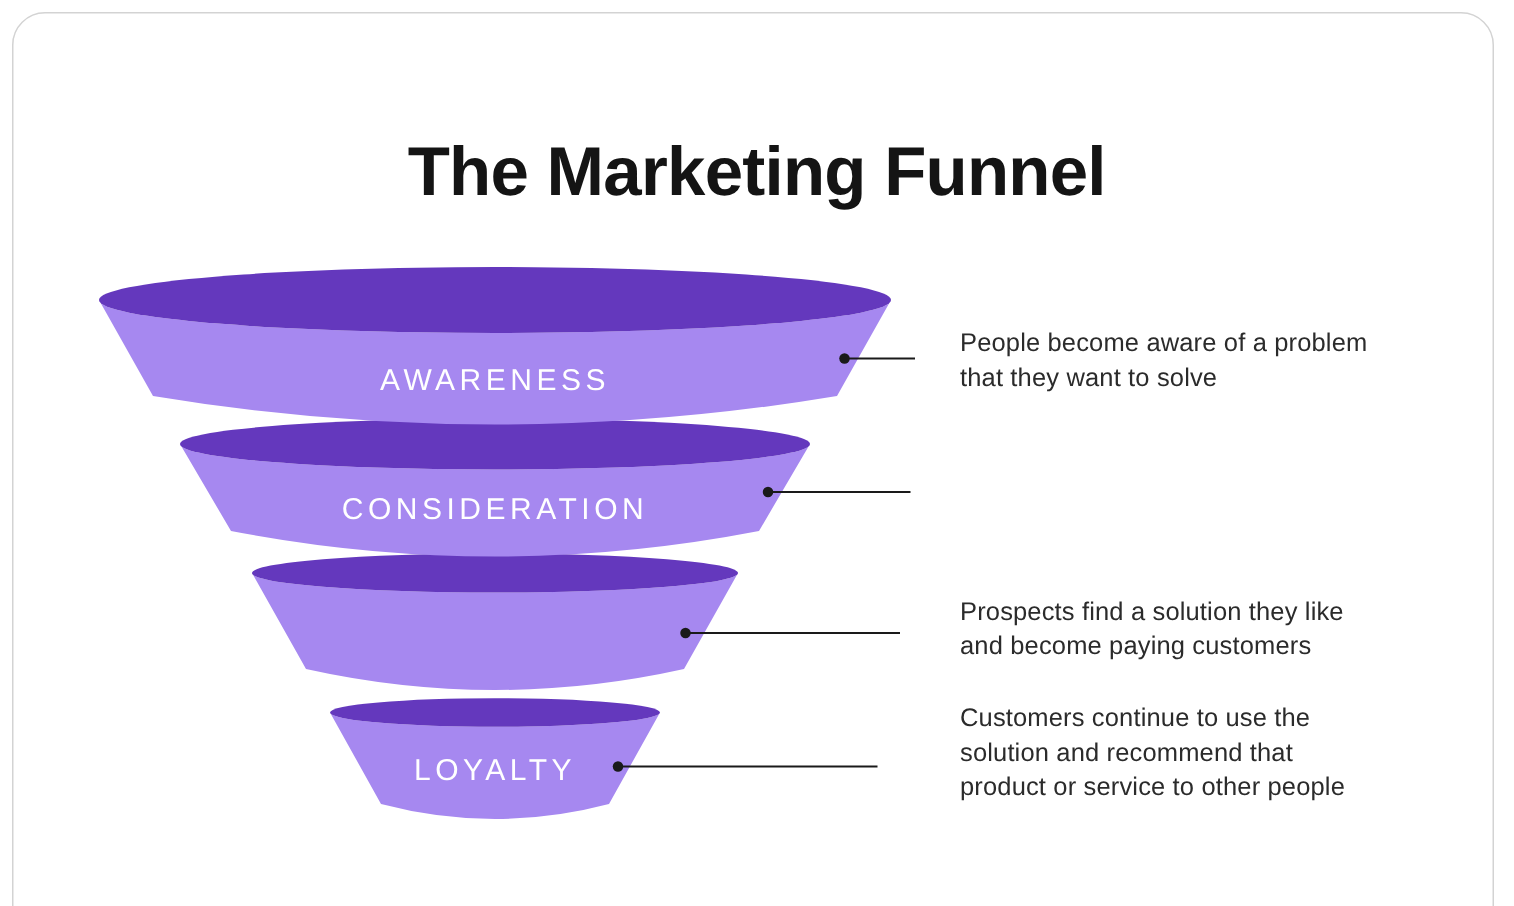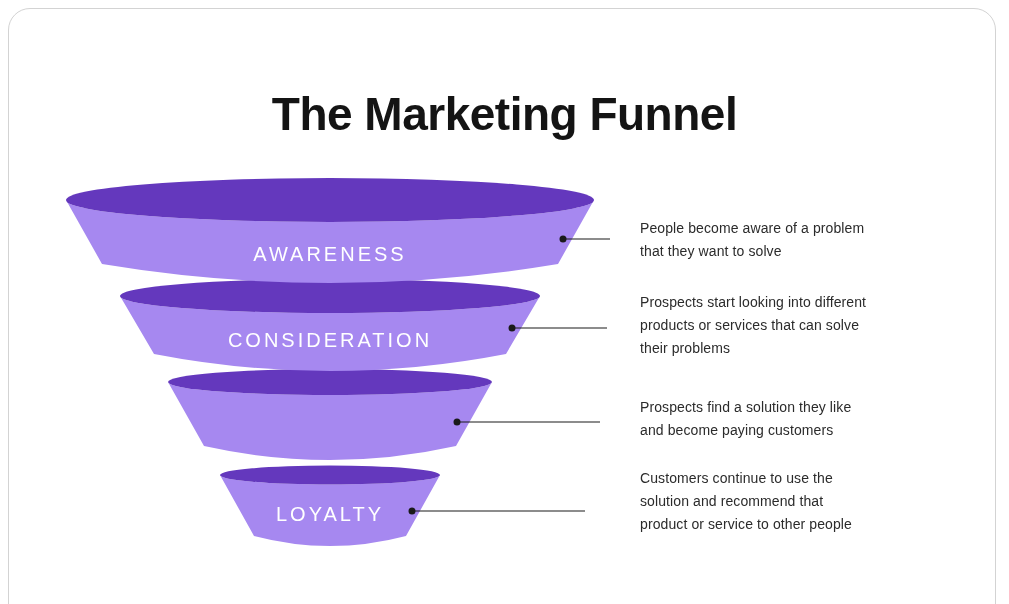--- a/index.html
+++ b/index.html
@@ -56,21 +56,21 @@
   }
   .lbl-1 { top: 244px; }
   .lbl-2 { top: 330px; }
   .lbl-3 { top: 417px; }
   .lbl-4 { top: 504px; }
 
   .stage-desc {
     position: absolute;
     left: 640px;
     width: 330px;
-    font-size: 14px;
+    font-size: 17px;
     line-height: 23px;
     letter-spacing: 0.1px;
     color: var(--desc-color, #2b2b2b);
     white-space: pre-line;
   }
   .desc-1 { top: 217px; }
   .desc-2 { top: 291px; }
   .desc-3 { top: 396px; }
   .desc-4 { top: 467px; }
 </style>
@@ -122,22 +122,19 @@
       <circle class="connector-dot" cx="412" cy="511" r="3.5"></circle>
     </g>
   </svg>
 
   <div class="stage-label lbl-2">CONSIDERATION</div>
   <div class="stage-label lbl-1">AWARENESS</div>
   <div class="stage-label lbl-4">LOYALTY</div>
 
   <div class="stage-desc desc-1">People become aware of a problem
 that they want to solve</div>
-  <div class="stage-desc desc-2">Prospects start looking into different
-products or services that can solve
-their problems</div>
   <div class="stage-desc desc-3">Prospects find a solution they like
 and become paying customers</div>
   <div class="stage-desc desc-4">Customers continue to use the
 solution and recommend that
 product or service to other people</div>
 
 </div>
 
 </body></html>

